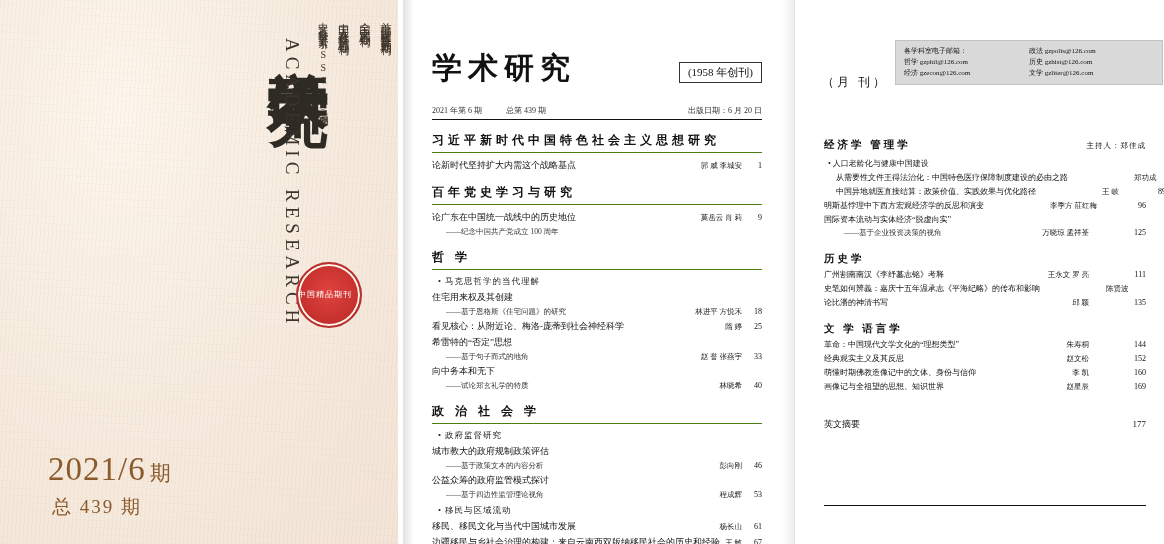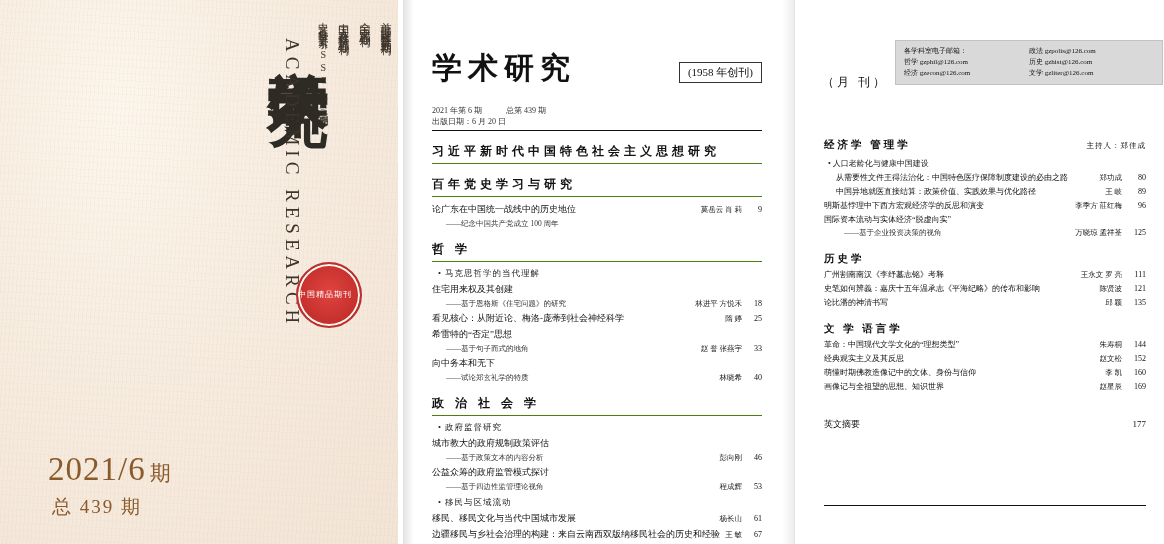--- a/index.html
+++ b/index.html
@@ -106,21 +106,21 @@
     margin-top:34px;
   }
   .mast-row{display:flex;align-items:flex-end;justify-content:space-between;}
   .founded{
     border:1px solid #333;padding:2px 8px;font-size:11px;color:#111;
     margin-bottom:6px;
   }
   .issue-line{
     display:flex;justify-content:space-between;
     font-size:8px;color:#333;margin-top:16px;
-    border-bottom:1px solid #111;padding-bottom:3px;flex-direction:column;
+    border-bottom:1px solid #111;padding-bottom:3px;
   }
   .issue-line .l span{margin-right:22px;}
   .mid-sections{margin-top:10px;}
   .sec-head{
     font-size:12px;font-weight:700;color:#111;letter-spacing:4px;
     margin:12px 0 6px 0;
   }
   .sec-head.bordered{border-bottom:1px solid #4d7c0f;padding-bottom:3px;}
   .subhead{
     font-size:8.5px;color:#222;margin:5px 0 2px 6px;letter-spacing:1px;
@@ -150,21 +150,21 @@
   }
   .right-inner{position:absolute;left:24px;top:124px;width:322px;}
   .rs-head{
     font-size:10.5px;font-weight:700;color:#111;letter-spacing:3px;
     display:flex;justify-content:space-between;align-items:baseline;
     margin-top:14px;
   }
   .rs-head .ed{font-size:7.5px;font-weight:400;letter-spacing:1px;}
   .r-sub{font-size:8px;color:#222;margin:6px 0 2px 4px;}
   .r-sub:before{content:"• ";}
-  .r-art{display:flex;align-items:baseline;margin:3px 0 0 0;}
+  .r-art{display:flex;align-items:baseline;margin:3px 0 0 0;gap:33px;}
   .r-art .t{font-size:8px;color:#111;white-space:nowrap;}
   .r-art.ind .t{padding-left:12px;}
   .r-art.ind2 .t{padding-left:20px;font-size:7.5px;color:#333;}
   .r-art .dots{flex:1;}
   .r-art .au{font-size:7.5px;color:#222;margin-right:6px;white-space:nowrap;}
   .r-art .pg{font-size:8px;color:#111;width:18px;text-align:right;}
   .abs-row{
     display:flex;align-items:baseline;margin-top:26px;
     font-size:9px;color:#111;
   }
@@ -210,20 +210,26 @@
         <div class="l">
           <span>2021 年第 6 期</span>
           <span>总第 439 期</span>
         </div>
         <div>出版日期：6 月 20 日</div>
       </div>
 
       <div class="mid-sections">
 
         <div class="sec-head bordered">习近平新时代中国特色社会主义思想研究</div>
+        <div class="art">
+          <span class="t">论新时代坚持扩大内需这个战略基点</span>
+          <span class="dots"></span>
+          <span class="au">郭 威 李城安</span>
+          <span class="pg">1</span>
+        </div>
 
         <div class="sec-head bordered">百年党史学习与研究</div>
         <div class="art">
           <span class="t">论广东在中国统一战线中的历史地位</span>
           <span class="dots"></span>
           <span class="au">莫岳云 肖 莉</span>
           <span class="pg">9</span>
         </div>
         <div class="art sub">
           <span class="t">——纪念中国共产党成立 100 周年</span>

